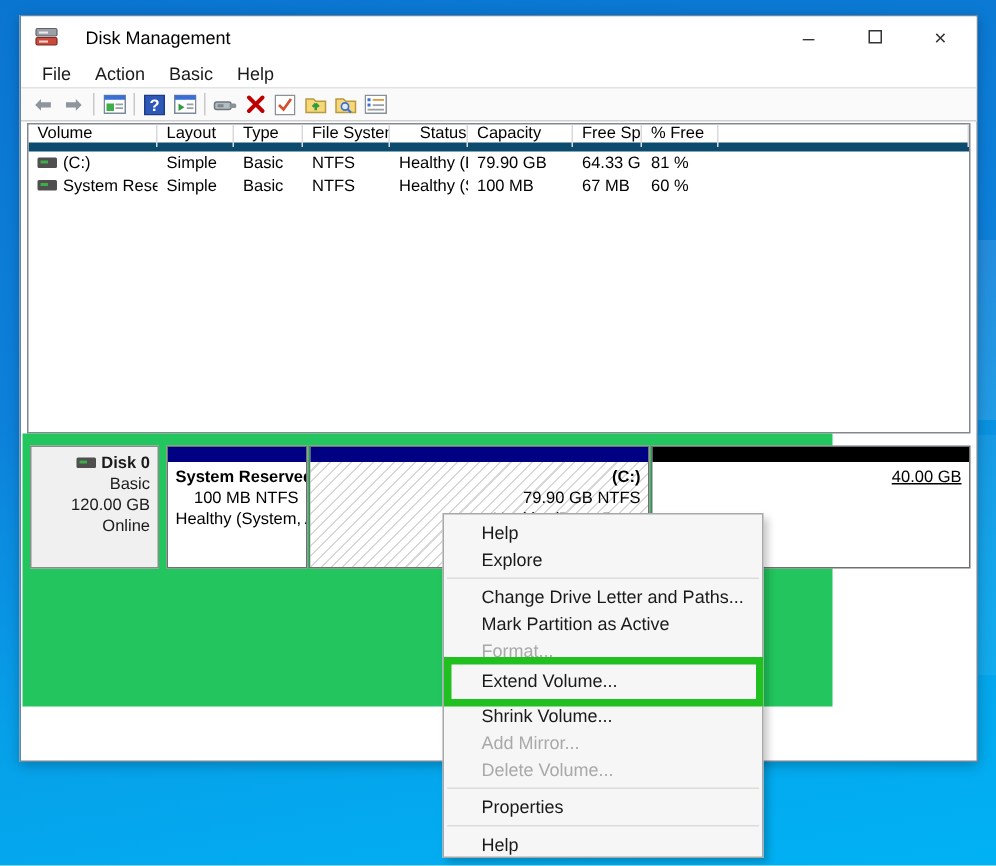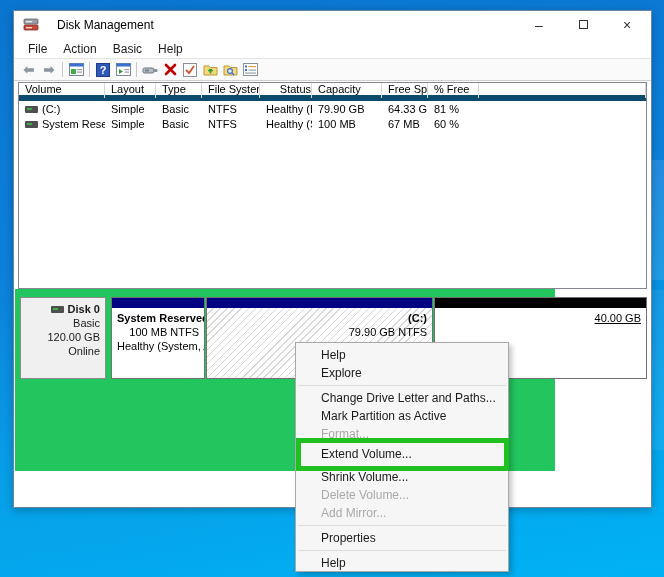--- a/index.html
+++ b/index.html
@@ -258,22 +258,22 @@
   <div class="ctx-menu">
     <div class="ctx-item">Help</div>
     <div class="ctx-item">Explore</div>
     <div class="ctx-sep"></div>
     <div class="ctx-item">Change Drive Letter and Paths...</div>
     <div class="ctx-item">Mark Partition as Active</div>
     <div class="ctx-item disabled">Format...</div>
     <div class="ctx-sep"></div>
     <div class="ctx-item">Extend Volume...</div>
     <div class="ctx-item">Shrink Volume...</div>
+    <div class="ctx-item disabled">Add Mirror...</div>
     <div class="ctx-item disabled">Delete Volume...</div>
-    <div class="ctx-item disabled">Add Mirror...</div>
     <div class="ctx-sep"></div>
     <div class="ctx-item">Properties</div>
     <div class="ctx-sep"></div>
     <div class="ctx-item">Help</div>
   </div>
 
   <div class="green-box">Extend Volume...</div>
 </div>
 
 </body></html>

